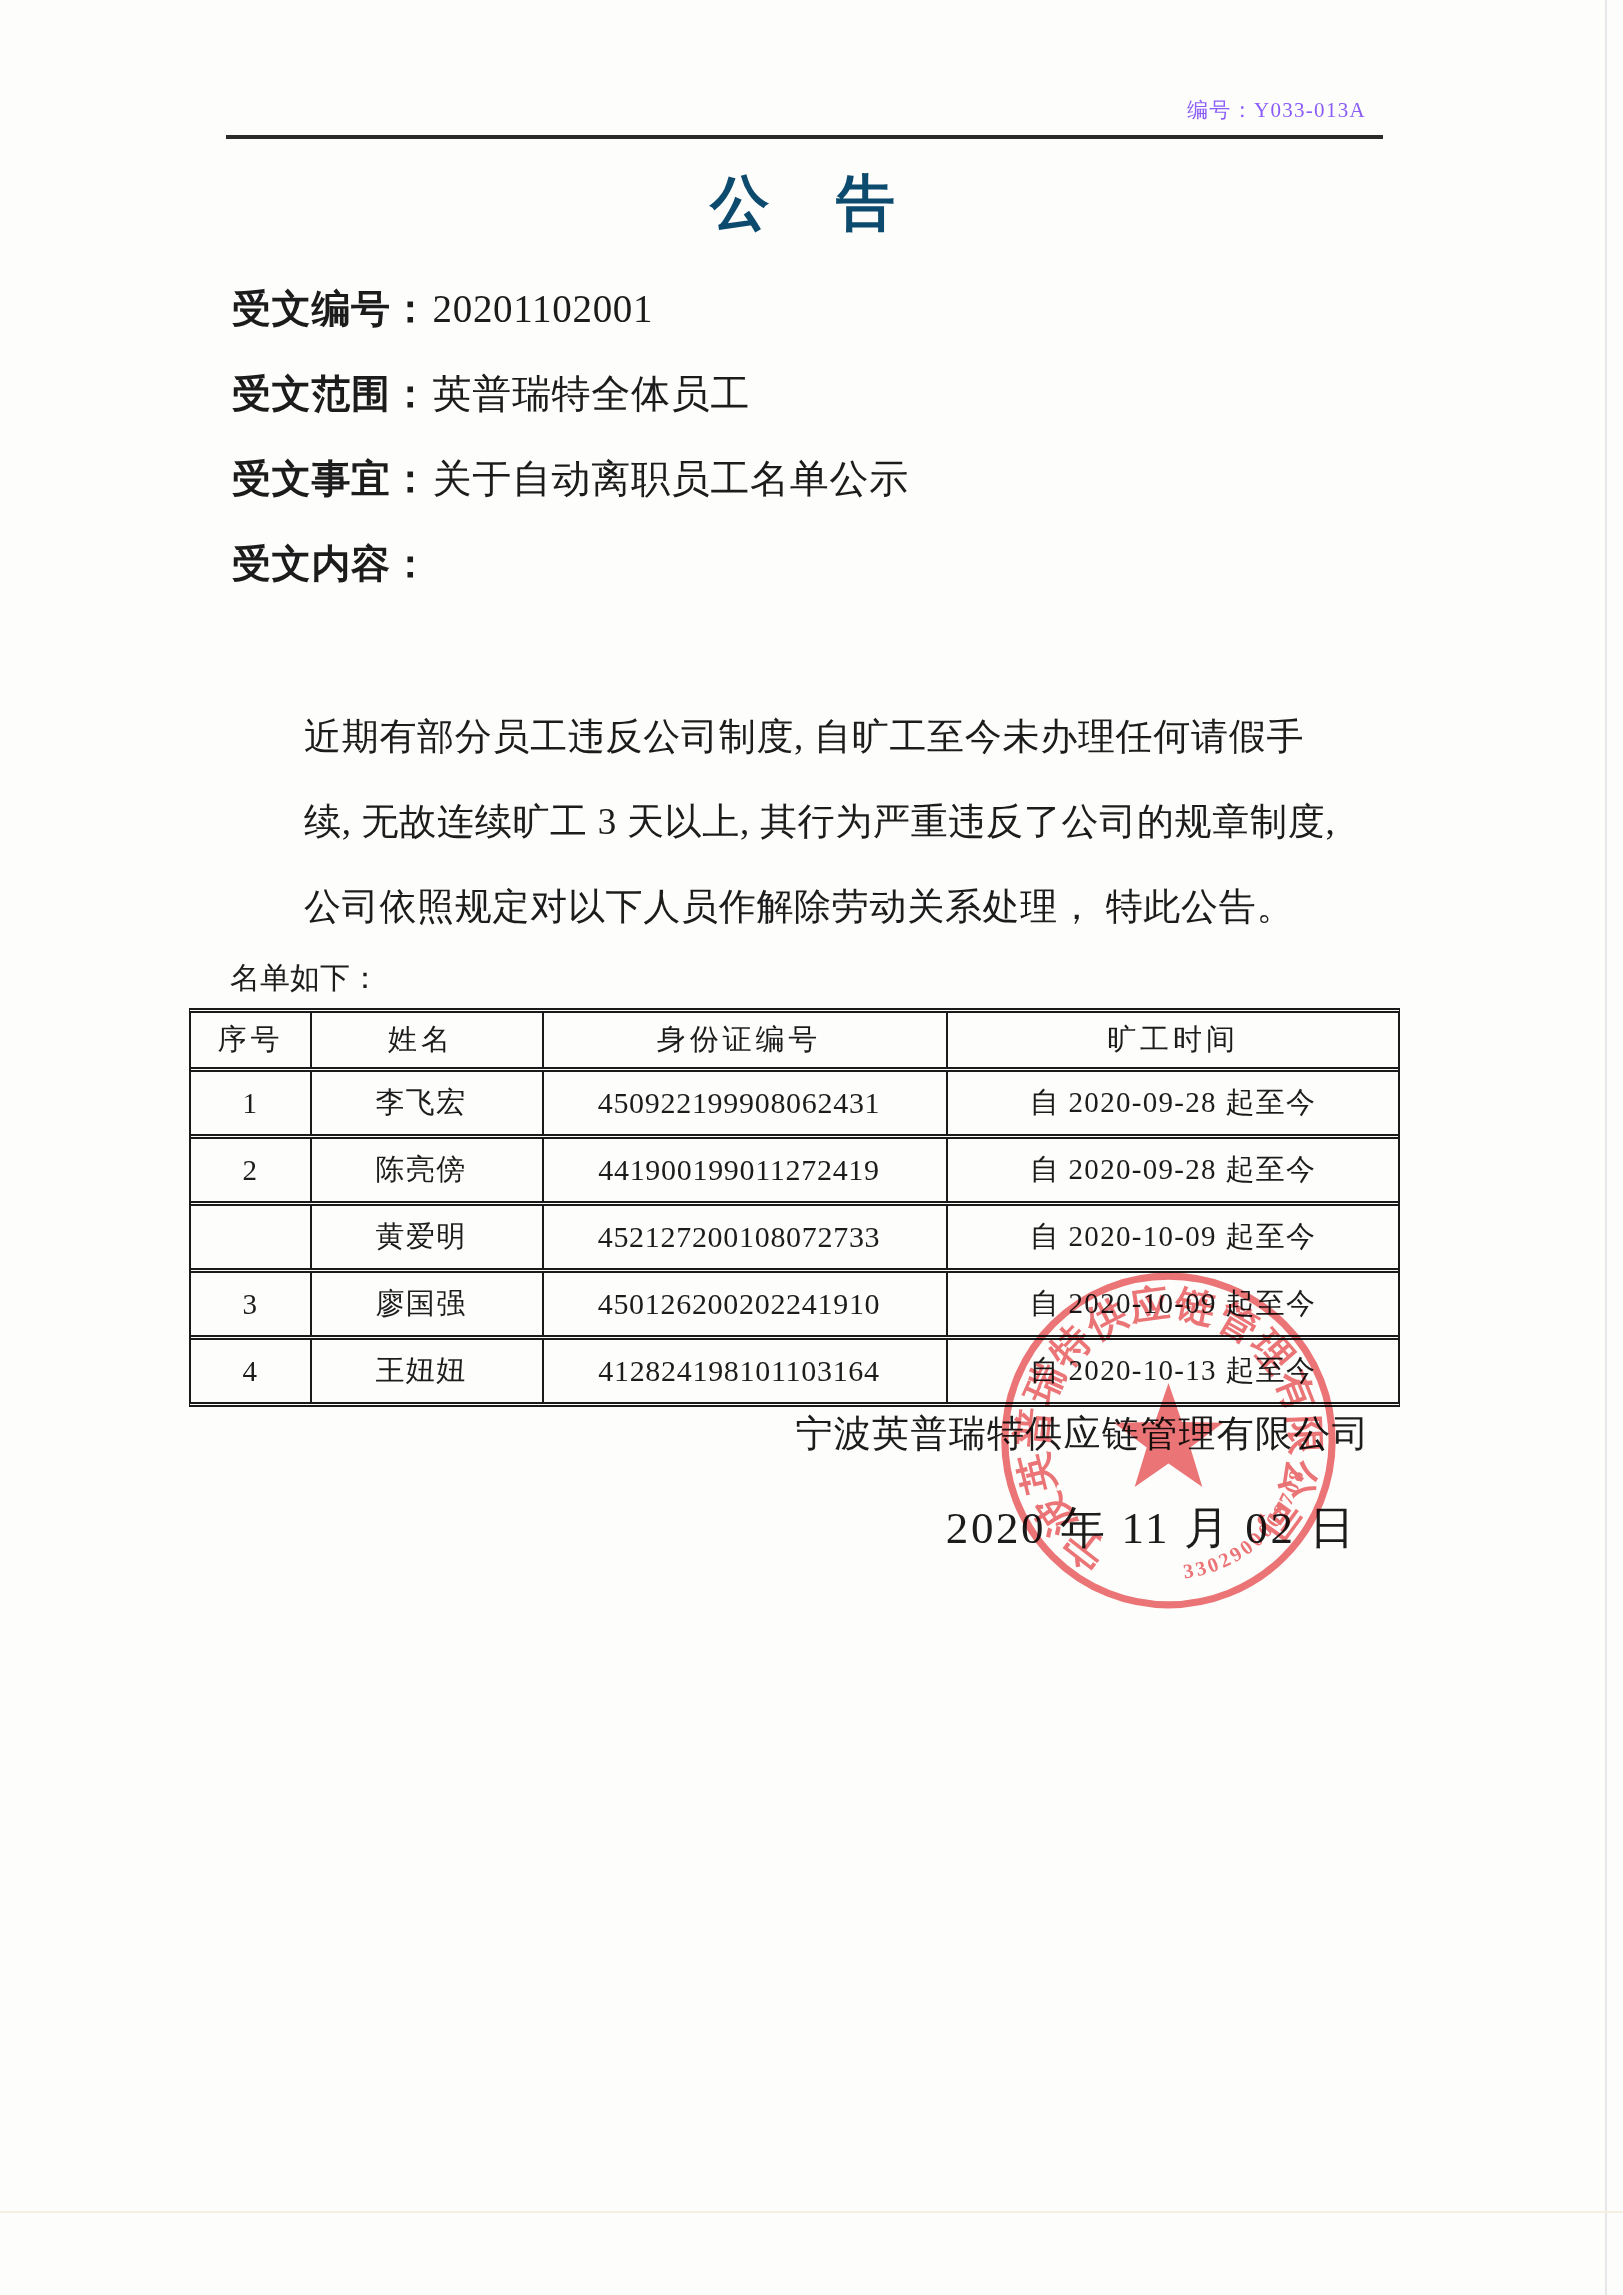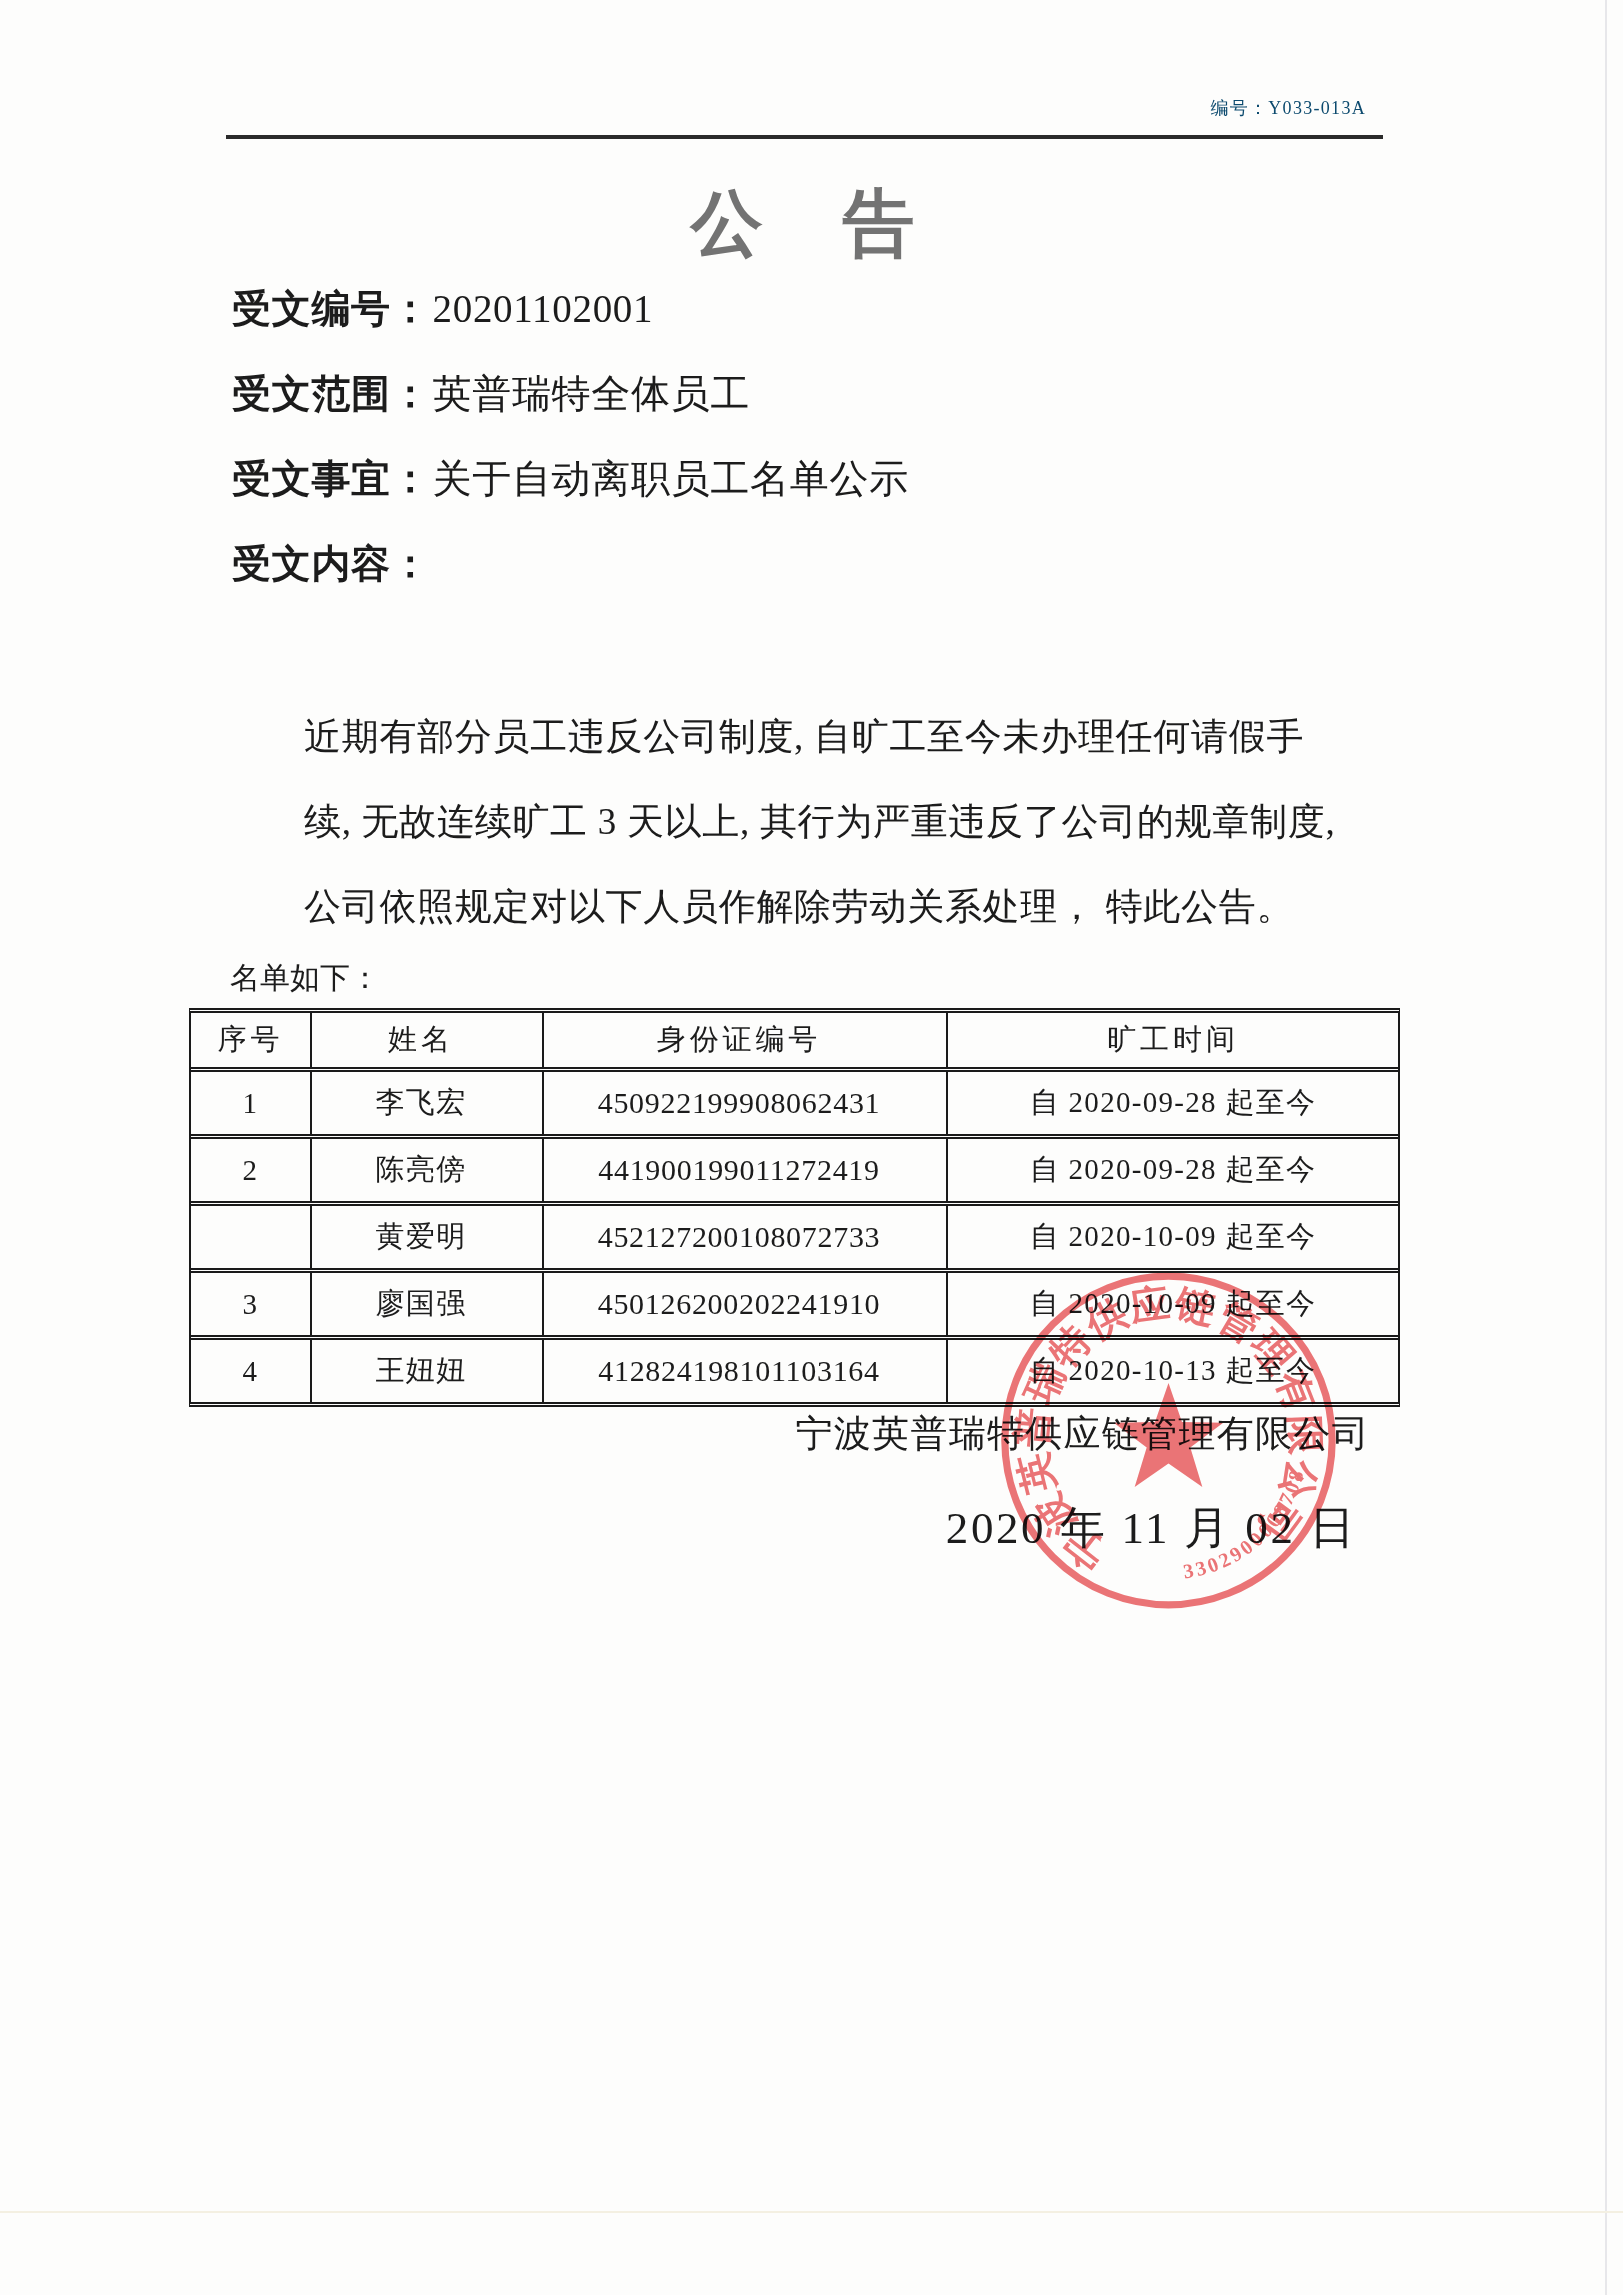--- a/index.html
+++ b/index.html
@@ -9,25 +9,25 @@
     font-family:"Liberation Serif","DejaVu Serif",serif;
     color:#1c1c1c;
     position:relative;
     overflow:hidden;
   }
   .page{position:absolute;inset:0;}
   
   .scan-line-right{position:absolute;top:0;left:1605px;width:2px;height:2295px;background:#e7e7ea;}
   .scan-line-bottom{position:absolute;top:2211px;left:0;width:1623px;height:2px;background:#f4f0e2;}
 
-  .doc-no{position:absolute;top:96px;right:257px;font-size:18px;letter-spacing:1.3px;color:#0c4a6e;}
+  .doc-no{position:absolute;top:96px;right:257px;font-size:21px;letter-spacing:1.3px;color:#8b5cf6;}
   .head-rule{position:absolute;top:135px;left:226px;width:1157px;height:3.9px;background:#2b2b2b;}
 
-  .title{position:absolute;top:176px;left:226px;width:1157px;
-    text-align:center;font-size:72px;font-weight:bold;letter-spacing:3.9px;color:#737373;}
+  .title{position:absolute;top:164px;left:226px;width:1157px;
+    text-align:center;font-size:59px;font-weight:bold;letter-spacing:3.9px;color:#0c4a6e;}
 
   .meta{position:absolute;top:266px;left:232px;width:1152px;font-size:39px;}
   .meta-line{height:85px;display:flex;align-items:center;}
   .meta-label{font-weight:bold;letter-spacing:0.7px;}
   .meta-value{margin-left:2px;letter-spacing:0.7px;}
 
   .salutation{position:absolute;top:611px;left:232px;width:1152px;height:85px;
     font-size:37px;display:flex;align-items:center;}
 
   .body-par{position:absolute;top:694px;left:304px;width:1100px;font-size:37px;}

